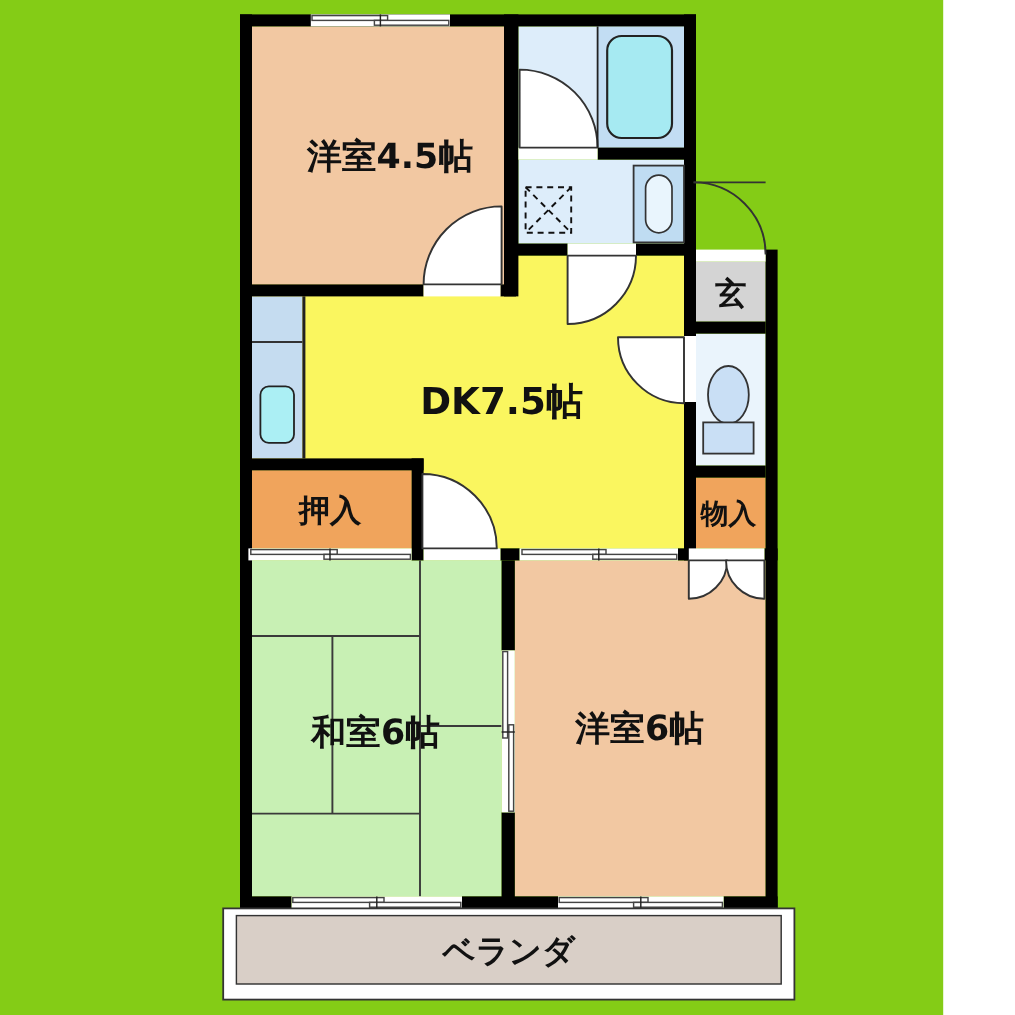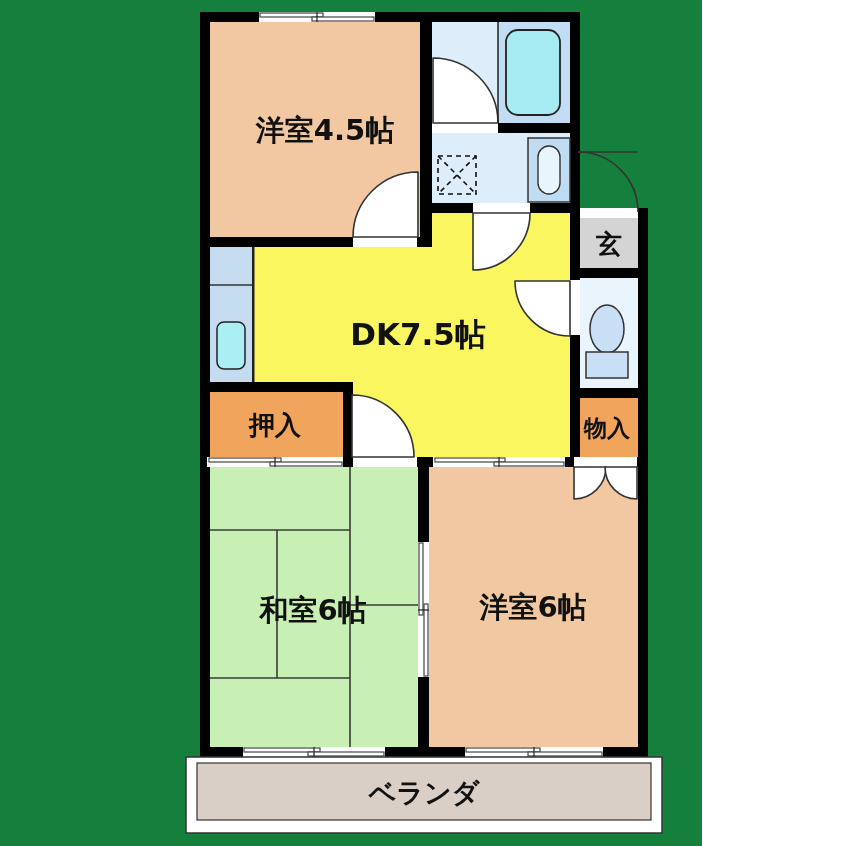--- a/index.html
+++ b/index.html
@@ -1,16 +1,16 @@
 <!DOCTYPE html>
 <html><head>
 <meta charset="utf-8">
 <style>
   html,body{margin:0;padding:0;background:#ffffff;}
-  .stage{width:702px;height:846px;position:relative;background:#15803d;overflow:hidden;}
+  .stage{width:786px;height:846px;position:relative;background:#84cc16;overflow:hidden;}
   svg{display:block;}
   text{font-family:"DejaVu Sans","Liberation Sans",sans-serif;font-weight:600;fill:#111;}
 </style>
 </head>
 <body>
 
 <div class="stage">
 <svg width="846" height="846" viewBox="0 0 846 846">
 
   <g>

